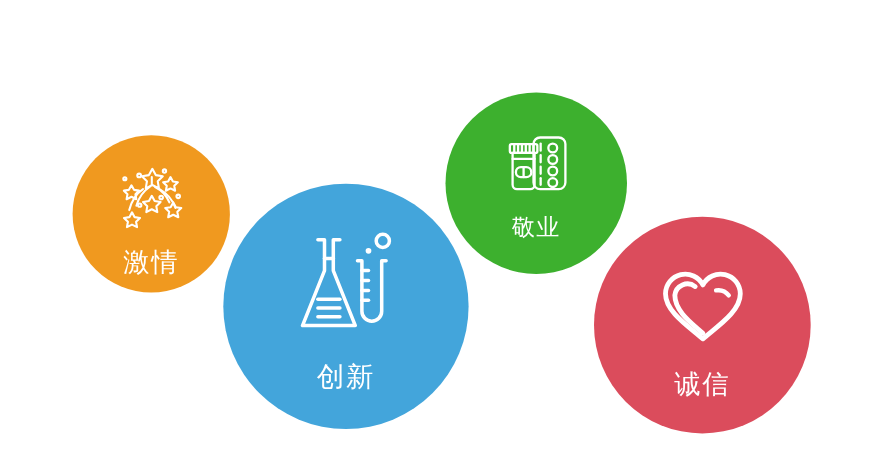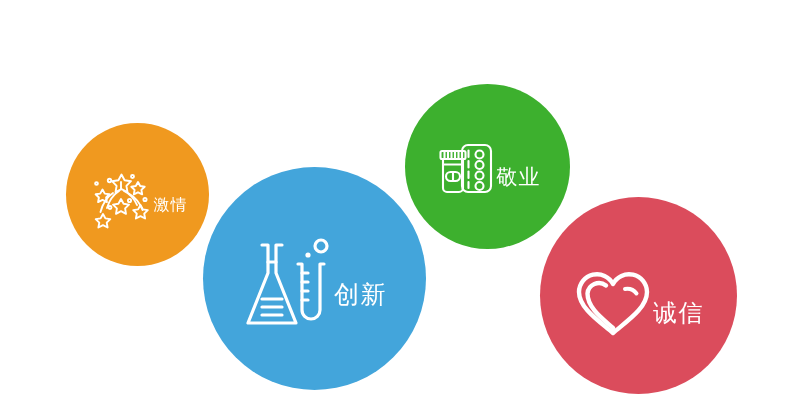--- a/index.html
+++ b/index.html
@@ -22,20 +22,21 @@
     border-radius: 50%;
     box-sizing: border-box;
   }
   .bubble-inner {
     position: absolute;
     left: 0;
     top: 0;
     width: 100%;
     height: 100%;
     display: flex;
+    flex-direction: column;
     align-items: center;
     justify-content: center;
   }
   .bubble-icon {
     display: block;
     line-height: 0;
   }
   .bubble-label {
     color: #ffffff;
     font-weight: 400;
@@ -44,21 +45,21 @@
     text-align: center;
   }
 
   
   #bubble-passion {
     left: 66px;  top: 123px;  width: 143px; height: 143px;
     background: #F0991F;
     z-index: 1;
   }
   #bubble-passion .bubble-inner { padding-top: 6px; }
-  #bubble-passion .bubble-label { font-size: 16px; margin-top: 10px; }
+  #bubble-passion .bubble-label { font-size: 24px; margin-top: 10px; }
 
   #bubble-dedication {
     left: 405px; top: 84px;  width: 165px; height: 165px;
     background: #3DB02E;
     z-index: 2;
   }
   #bubble-dedication .bubble-inner { padding-top: 4px; }
   #bubble-dedication .bubble-label { font-size: 21px; margin-top: 12px; }
 
   #bubble-integrity {

